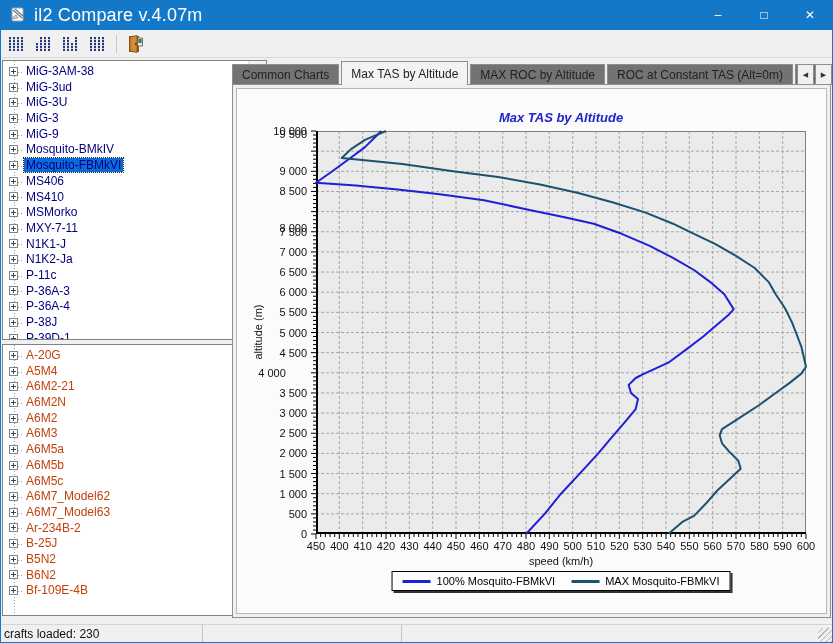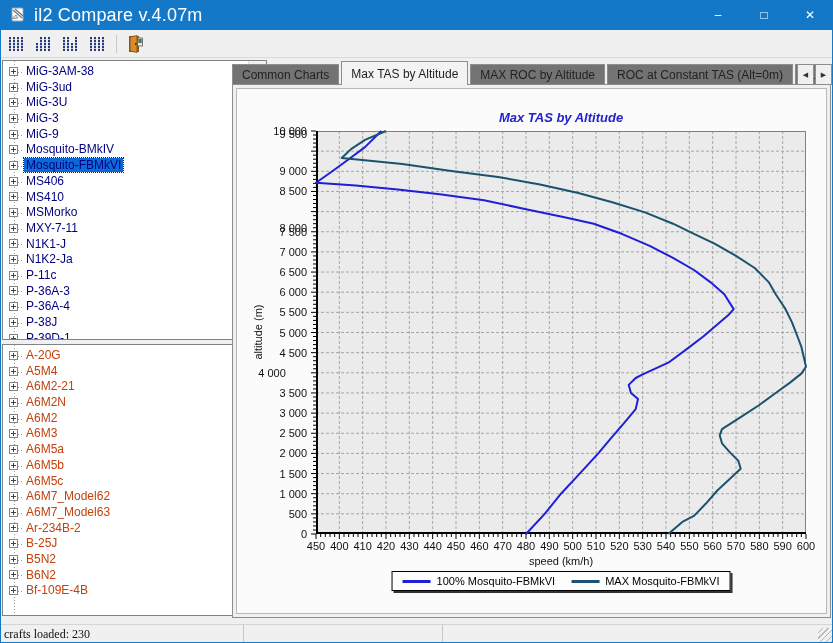--- a/index.html
+++ b/index.html
@@ -82,21 +82,21 @@
           display:flex;align-items:center;gap:16px;background:#fdfdfd;border:1px solid #000;
           box-shadow:2px 2px 0 rgba(0,0,0,.8);padding:2px 10px;height:14px;}
   .leg-item{display:flex;align-items:center;gap:6px;font-size:11px;color:#000;white-space:nowrap;}
   .leg-swatch{width:28px;height:3px;display:inline-block;}
 
   
   .statusbar{position:absolute;left:0;bottom:0;width:833px;height:18px;background:#f0f0f0;
              border-top:1px solid #d5d5d5;display:flex;font-size:12px;color:#111;}
   .sb-panel{border-right:1px solid #c6c6c6;box-sizing:border-box;height:100%;
             display:flex;align-items:center;padding-left:4px;background:#f0f0f0;}
-  .sb-p1{width:244px;font-family:Liberation Serif, serif;} .sb-p2{width:199px;} .sb-p3{flex:1;border-right:none;}
+  .sb-p1{width:203px;} .sb-p2{width:199px;} .sb-p3{flex:1;border-right:none;}
   .grip{position:absolute;right:1px;bottom:1px;width:14px;height:14px;
         background:repeating-linear-gradient(135deg,transparent 0 3px,#b5b5b5 3px 4px);}
 </style>
 </head>
 <body>
 
 <div class="win-border"></div>
 
 <div class="titlebar">
   <svg class="app-icon" viewBox="0 0 18 18">

